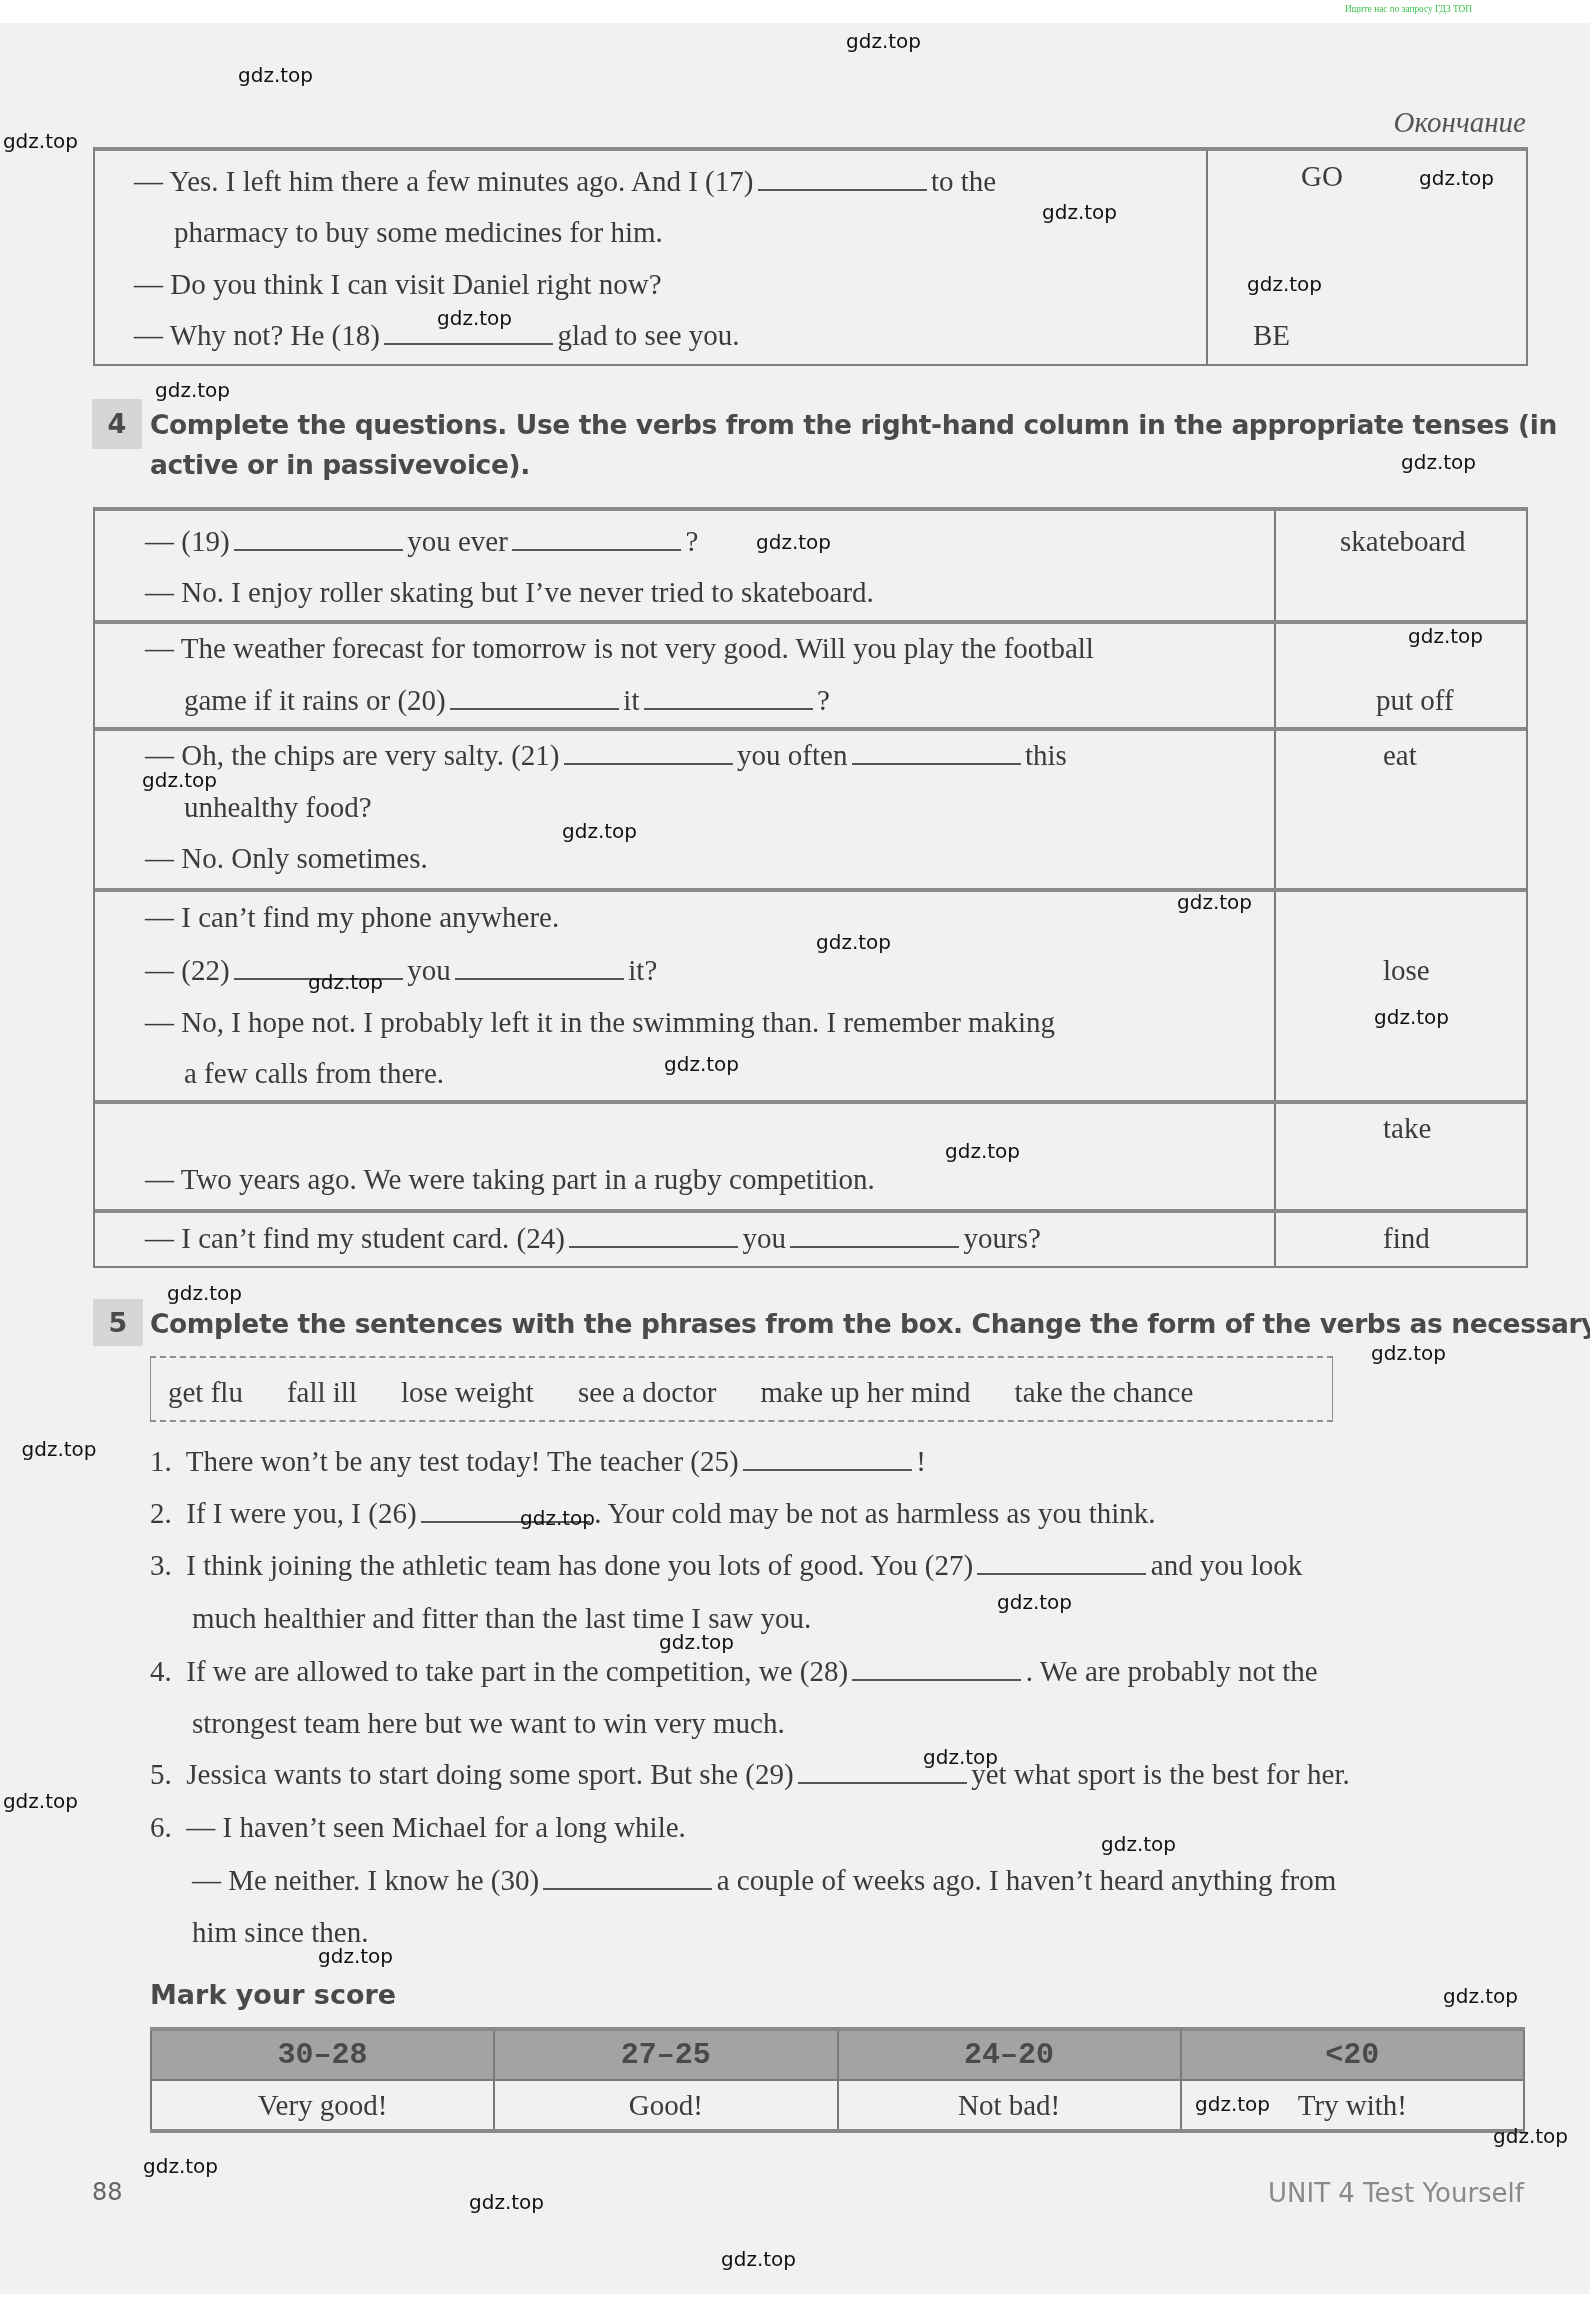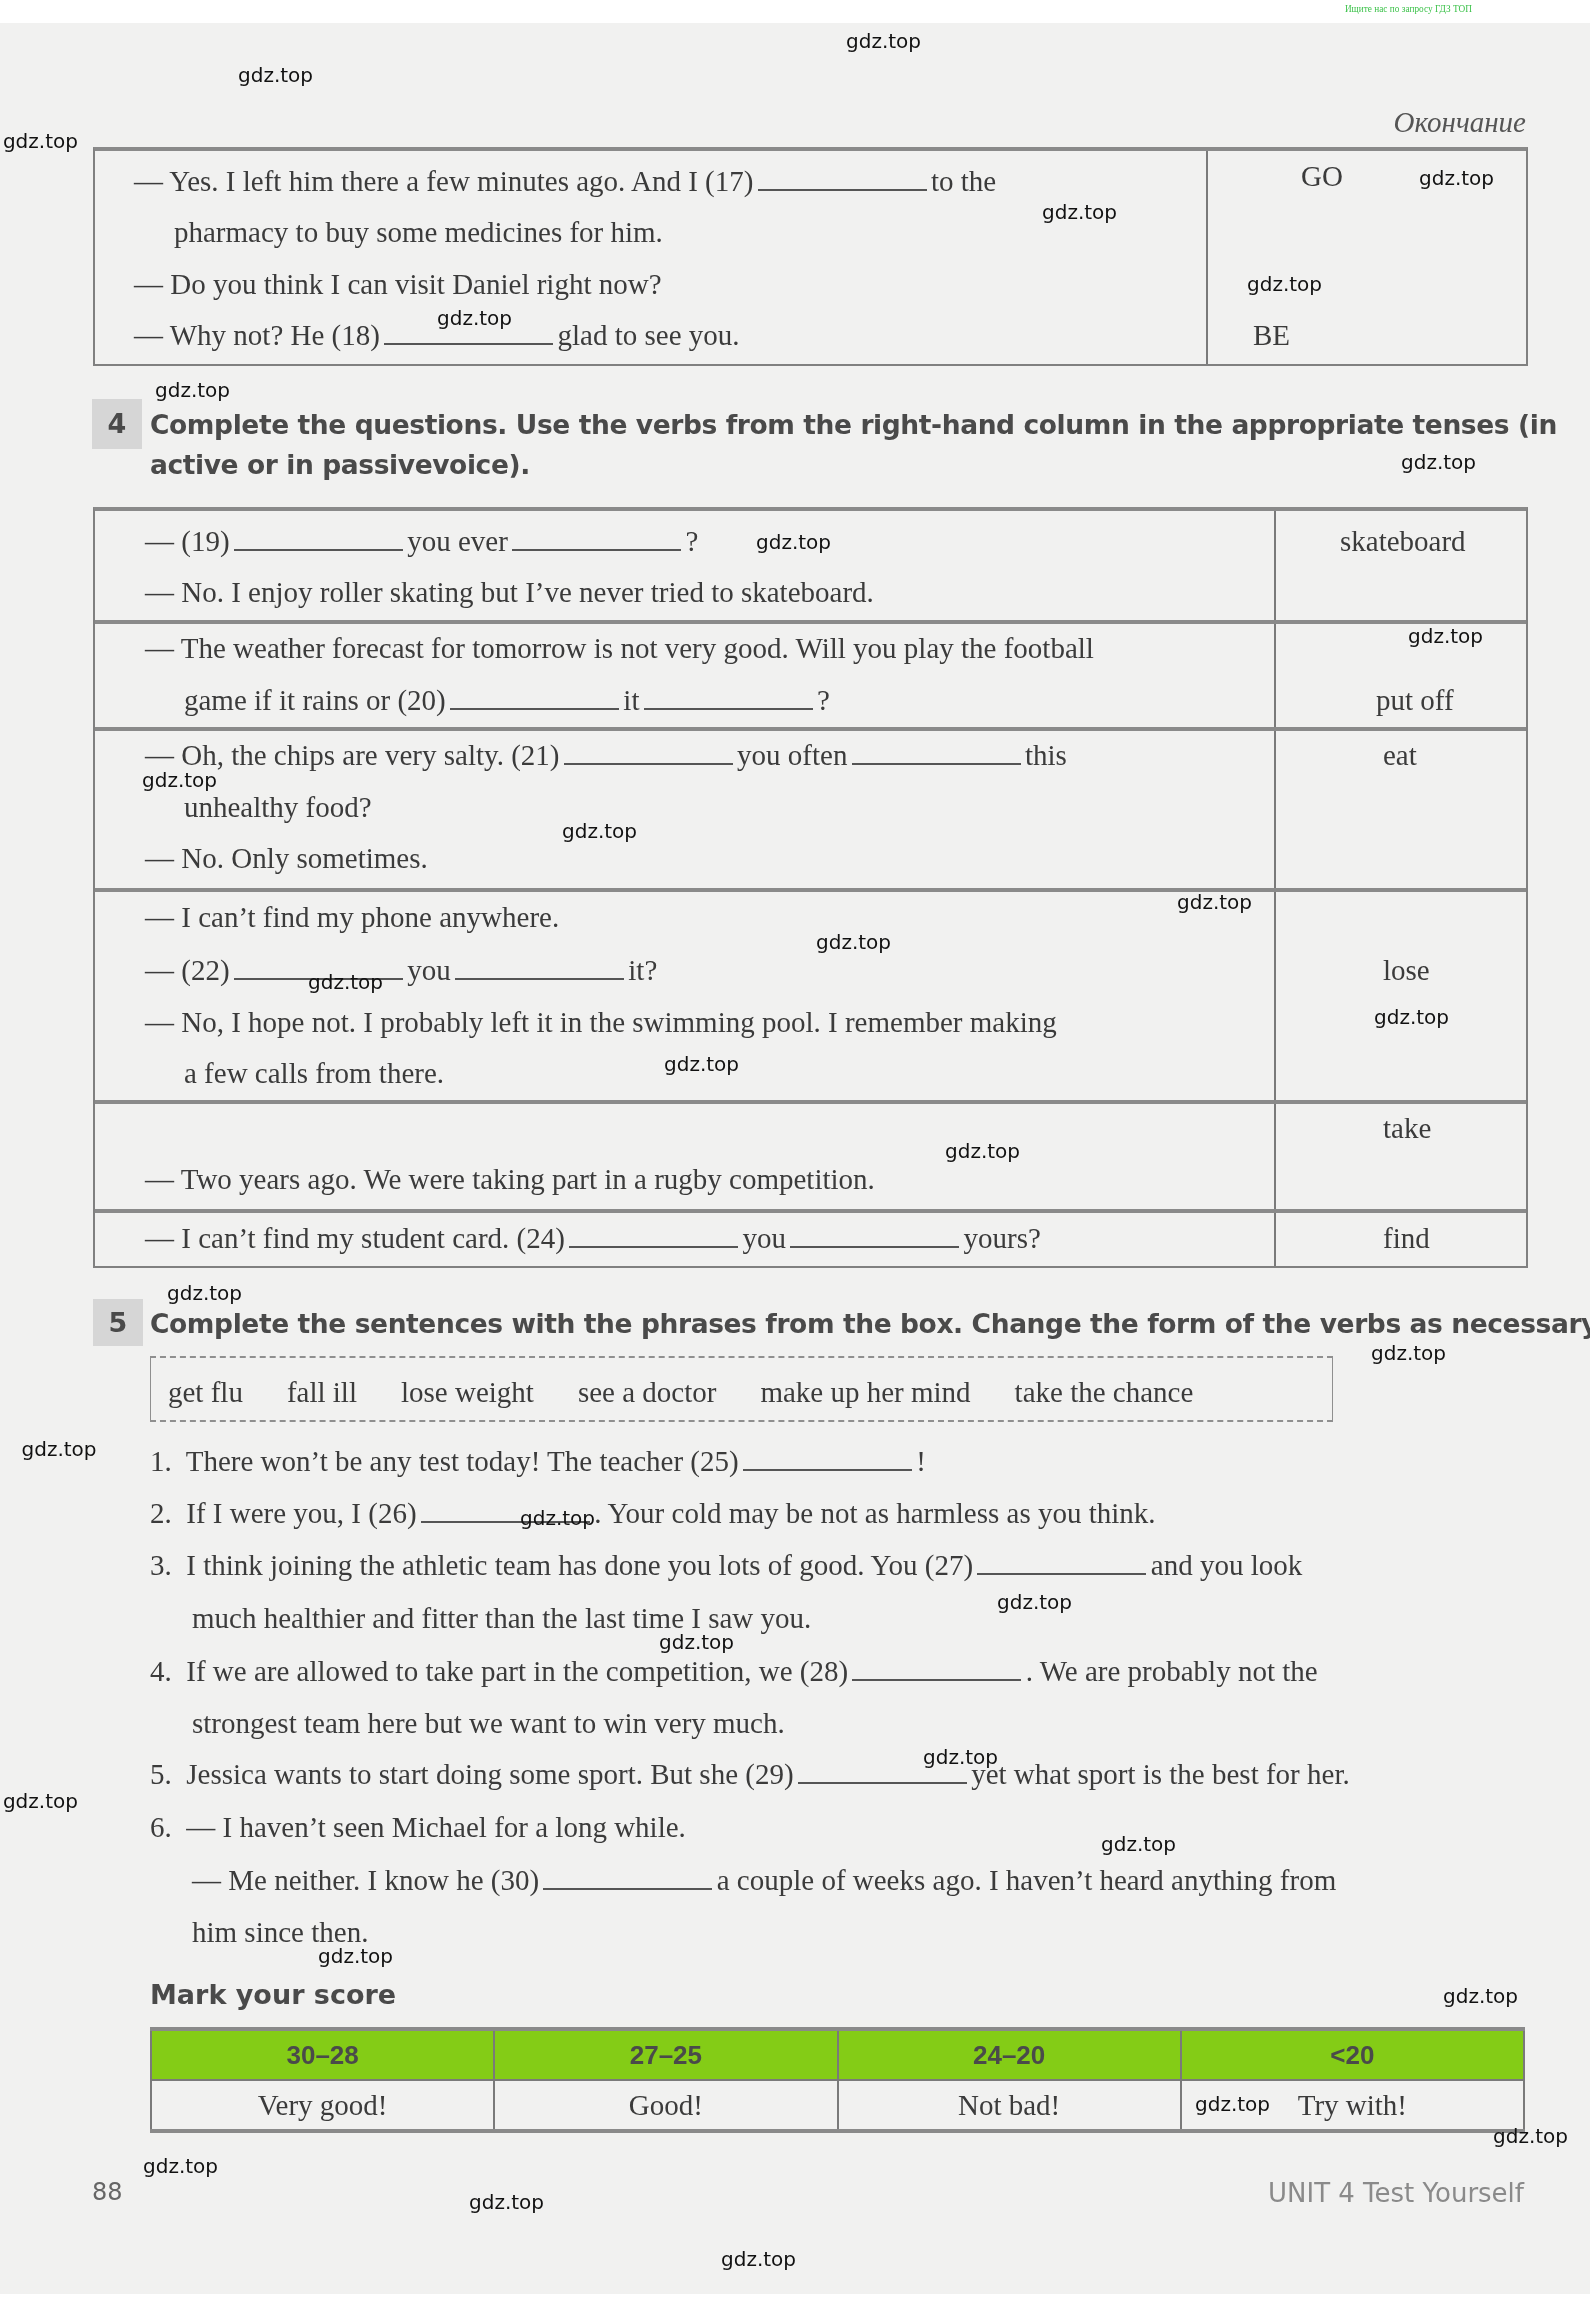--- a/index.html
+++ b/index.html
@@ -24,21 +24,21 @@
            font-family:"DejaVu Sans", sans-serif; font-weight:bold; font-size:27px; line-height:50px; color:#4a4a4a; }
   .heading { font-size:26.5px; letter-spacing:-0.4px; }
 
   .phrase-box { position:absolute; left:150px; top:1356px; width:1181px; height:62px;
                 border-top:2.9px dashed #8f8f8f; border-bottom:2.9px dashed #8f8f8f;
                 border-left:1.4px solid #8f8f8f; border-right:1.4px solid #8f8f8f; }
   .phrases { position:absolute; left:17px; top:20px; display:flex; gap:44px; }
 
   .score-table { position:absolute; left:150px; top:2027px; width:1375px; border-collapse:collapse; }
   .score-table td { border:2.1px solid #7a7a7a; text-align:center; height:46px; width:25%; }
-  .score-table tr.head td { background:#84cc16; border-top:4.3px solid #8a8a8a; font-family:Liberation Sans, sans-serif; font-weight:bold; font-size:26px; color:#4a4a4a; }
+  .score-table tr.head td { background:#a3a3a3; border-top:4.3px solid #8a8a8a; font-family:Liberation Mono, monospace; font-weight:bold; font-size:30px; color:#4a4a4a; }
   .score-table tr.body td { font-family:"Liberation Serif", serif; font-size:29px; color:#3b3b3b; border-bottom:4.3px solid #8a8a8a; }
 
   .wm { position:absolute; font-family:"DejaVu Sans", sans-serif; font-size:20px; color:#111; white-space:nowrap; }
   .footer-num { font-family:"DejaVu Sans", sans-serif; font-size:24px; color:#666; }
   .footer-unit { font-family:"DejaVu Sans", sans-serif; font-size:26px; color:#8a8a8a; }
 </style>
 </head>
 <body>
 
 <div class="topbar">
@@ -92,21 +92,21 @@
     <span>— Oh, the chips are very salty. (21)</span><span class="blank"></span><span>you often</span><span class="blank"></span><span>this</span>
   </div>
   <div class="abs serif" style="left:89px; top:282px;">unhealthy food?</div>
   <div class="abs serif" style="left:50px; top:333px;">— No. Only sometimes.</div>
   <div class="abs serif" style="left:1288px; top:230px;">eat</div>
 
   <div class="abs serif" style="left:50px; top:392px;">— I can’t find my phone anywhere.</div>
   <div class="abs serif" style="left:50px; top:445px;">
     <span>— (22)</span><span class="blank"></span><span>you</span><span class="blank"></span><span>it?</span>
   </div>
-  <div class="abs serif" style="left:50px; top:497px;">— No, I hope not. I probably left it in the swimming pool. I remember making</div>
+  <div class="abs serif" style="left:50px; top:497px;">— No, I hope not. I probably left it in the swimming than. I remember making</div>
   <div class="abs serif" style="left:89px; top:548px;">a few calls from there.</div>
   <div class="abs serif" style="left:1288px; top:445px;">lose</div>
 
   <div class="abs serif" style="left:50px; top:654px;">— Two years ago. We were taking part in a rugby competition.</div>
   <div class="abs serif" style="left:1288px; top:603px;">take</div>
 
   <div class="abs serif" style="left:50px; top:713px;">
     <span>— I can’t find my student card. (24)</span><span class="blank"></span><span>you</span><span class="blank"></span><span>yours?</span>
   </div>
   <div class="abs serif" style="left:1288px; top:713px;">find</div>

